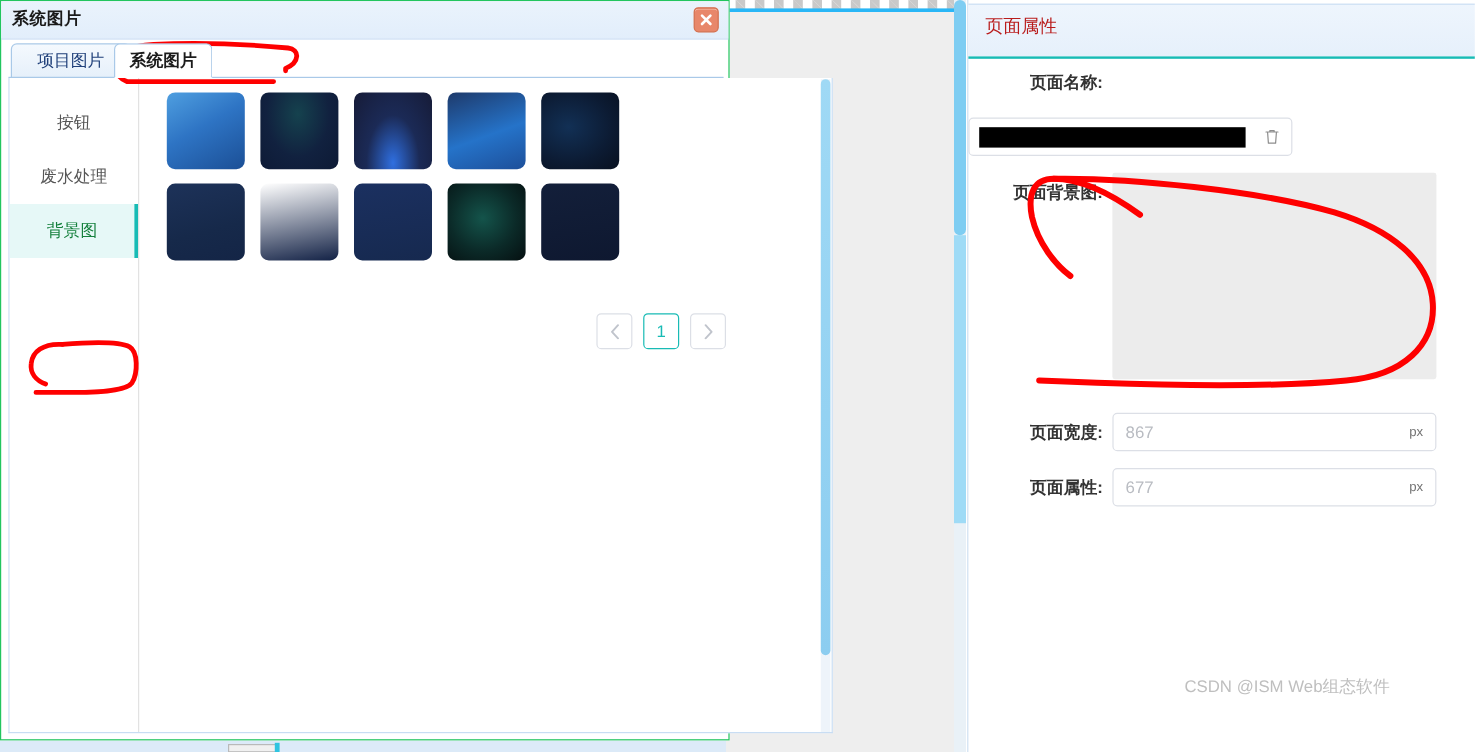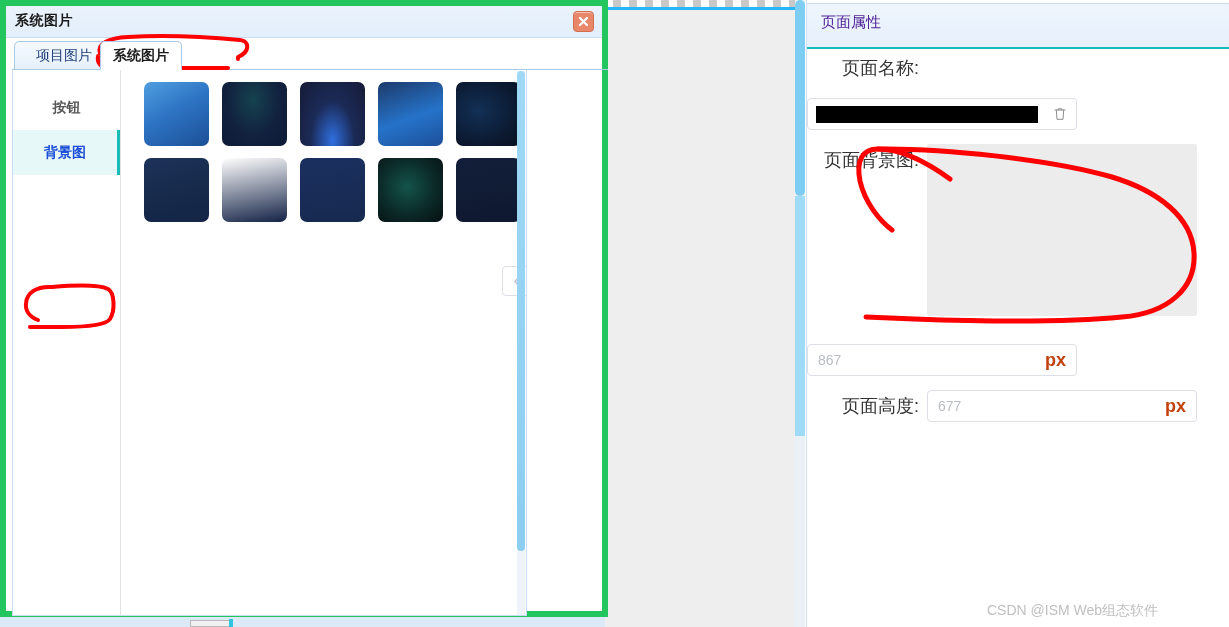--- a/index.html
+++ b/index.html
@@ -57,21 +57,21 @@
     width: 10px; height: 240px;
     background: #9fdbf6;
   }
 
   
   .dialog {
     position: absolute;
     left: 0px; top: 0px;
     width: 608px; height: 617px;
     background: #ffffff;
-    border: 6px solid #22c55e;
+    border: 1px solid #22c55e;
     box-sizing: border-box;
   }
   .dialog-header {
     position: absolute;
     left: 0; top: 0;
     width: 100%; height: 32px;
     background: linear-gradient(to bottom, #eaf3fc, #e2eefb);
     border-bottom: 1px solid #c8ddf3;
     box-sizing: border-box;
   }
@@ -128,28 +128,27 @@
     color: #1c1c1c;
     border-bottom: 1px solid #ffffff;
     font-weight: 600;
     z-index: 3;
   }
 
   
   .dlg-body {
     position: absolute;
     left: 6px; top: 64px;
-    width: 515px; height: 546px;
+    width: 687px; height: 546px;
     background: #ffffff;
     border-left: 1px solid #c8ddf3;
     border-right: 1px solid #c8ddf3;
     border-bottom: 1px solid #c8ddf3;
     box-sizing: border-box;
     overflow: hidden;
-    font-weight: bold;
   }
   .dlg-sidebar {
     position: absolute;
     left: 0; top: 0;
     width: 108px; height: 546px;
     border-right: 1px solid #e2e2e2;
     box-sizing: border-box;
     background: #ffffff;
   }
   .side-item {
@@ -158,21 +157,21 @@
     align-items: center;
     justify-content: center;
     font-size: 14px;
     color: #565656;
     cursor: pointer;
     box-sizing: border-box;
   }
   .side-item:first-child { margin-top: 15px; }
   .side-item.selected {
     background: #e6f8f7;
-    color: #1d4ed8;
+    color: #15803d;
     border-right: 3px solid #18bbb5;
   }
 
   .dlg-grid {
     position: absolute;
     left: 109px; top: 0;
     width: 486px; height: 546px;
   }
   .thumbs {
     position: absolute;
@@ -253,45 +252,45 @@
   .form { position: absolute; left: 0; top: 52px; width: 423px; }
   .frow {
     position: relative;
     display: flex;
     align-items: flex-start;
     margin-bottom: 14px;
   }
   .flabel {
     width: 120px;
     text-align: right;
-    font-size: 18px;
+    font-size: 14px;
     color: #333;
     padding-right: 8px;
     box-sizing: border-box;
     line-height: 32px;
+    font-weight: bold;
   }
   .fctl { position: relative; }
 
   .inputbox {
     width: 270px; height: 32px;
     border: 1px solid #dcdfe6;
     border-radius: 4px;
     box-sizing: border-box;
     background: #fff;
     display: flex;
     align-items: center;
     padding: 0 10px;
     font-size: 14px;
     color: #b9bcc2;
   }
   .inputbox .unit {
     margin-left: auto;
-    color: #c2410c;
-    font-size: 18px;
-    font-weight: bold;
+    color: #737373;
+    font-size: 11px;
   }
   .chev {
     margin-left: auto;
     color: #c7cad0;
     font-size: 13px;
   }
 
   .colorbox {
     width: 270px; height: 32px;
     border: 1px solid #dcdfe6;
@@ -314,21 +313,21 @@
 
   .dropzone {
     width: 270px; height: 172px;
     background: #ececec;
     border-radius: 2px;
     cursor: pointer;
   }
 
   .watermark {
     position: absolute;
-    left: 987px; top: 602px;
+    left: 987px; top: 564px;
     font-size: 14px;
     color: #bfbfbf;
     white-space: nowrap;
   }
 
   
   .ann { position: absolute; pointer-events: none; }
   .ann svg { display: block; overflow: visible; }
 
   
@@ -381,20 +380,21 @@
 
     <div class="tabbar">
       <div class="tab inactive">项目图片</div>
       <div class="tab active">系统图片</div>
     </div>
 
     <div class="dlg-body">
 
       <div class="dlg-sidebar">
         <div class="side-item">按钮</div>
+        <div class="side-item">废水处理</div>
         <div class="side-item selected">背景图</div>
       </div>
 
       <div class="dlg-grid">
         <div class="thumbs" id="thumbs">
             <div class="thumb" style="background: linear-gradient(150deg, rgb(79, 159, 224) 0%, rgb(46, 116, 196) 45%, rgb(27, 79, 150) 100%);"></div>
             <div class="thumb" style="background: radial-gradient(at 48% 28%, rgb(21, 66, 78) 0%, rgb(17, 33, 63) 55%, rgb(13, 26, 53) 100%);"></div>
             <div class="thumb" style="background: radial-gradient(at 50% 92%, rgb(47, 111, 224) 0%, rgb(27, 42, 86) 48%, rgb(22, 27, 55) 100%);"></div>
             <div class="thumb" style="background: linear-gradient(160deg, rgb(30, 58, 107) 0%, rgb(37, 115, 201) 55%, rgb(29, 79, 154) 100%);"></div>
             <div class="thumb" style="background: radial-gradient(at 35% 45%, rgb(18, 48, 85) 0%, rgb(12, 27, 51) 60%, rgb(8, 16, 31) 100%);"></div>
@@ -420,21 +420,21 @@
         </div>
       </div>
 
       <div class="dlg-scroll-track"></div>
       <div class="dlg-scroll-thumb"></div>
     </div>
   </div>
 
   <div class="rpanel">
     <div class="rpanel-tabhead" style="border-bottom-color: rgb(24, 187, 181);"></div>
-    <div class="rpanel-tab" style="color: #4c1d95;">页面属性</div>
+    <div class="rpanel-tab" style="color: #b91c1c;">页面属性</div>
 
     <div class="form">
 
       <div class="frow">
         <div class="flabel">页面名称:</div>
       </div>
 
       <div class="frow">
         <div class="fctl">
           <div class="colorbox">
@@ -452,30 +452,31 @@
         <div class="flabel">页面背景图:</div>
         <div class="fctl">
           <div class="dropzone"></div>
         </div>
       </div>
 
       <div class="frow">
       </div>
 
       <div class="frow">
+        <div class="flabel">页面宽度:</div>
         <div class="fctl">
           <div class="inputbox">
             <span>867</span>
             <span class="unit">px</span>
           </div>
         </div>
       </div>
 
       <div class="frow">
-        <div class="flabel">页面高度:</div>
+        <div class="flabel">页面属性:</div>
         <div class="fctl">
           <div class="inputbox">
             <span>677</span>
             <span class="unit">px</span>
           </div>
         </div>
       </div>
 
     </div>
   </div>

